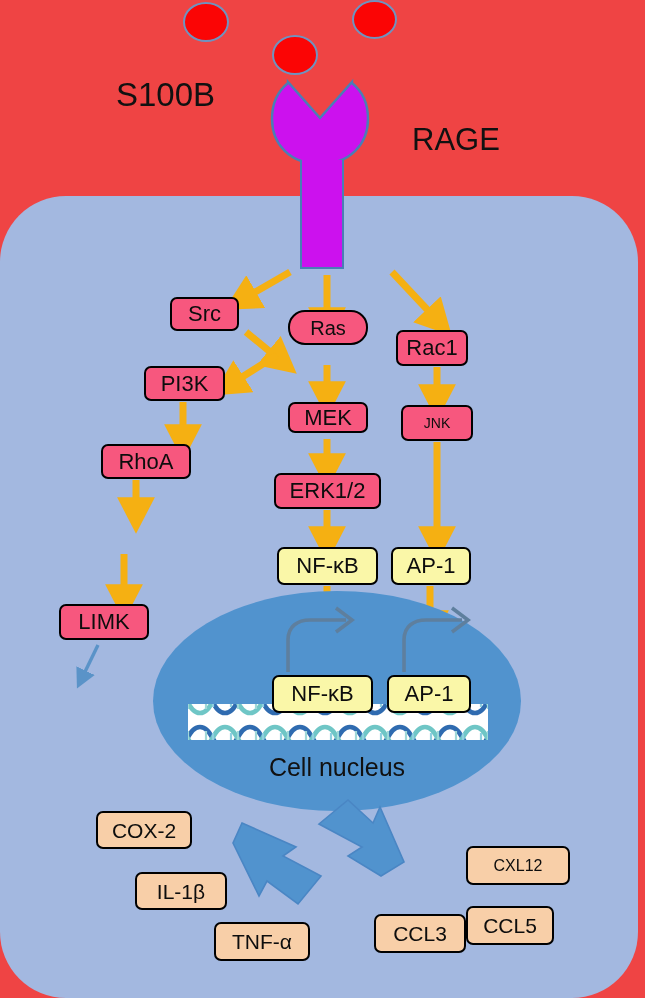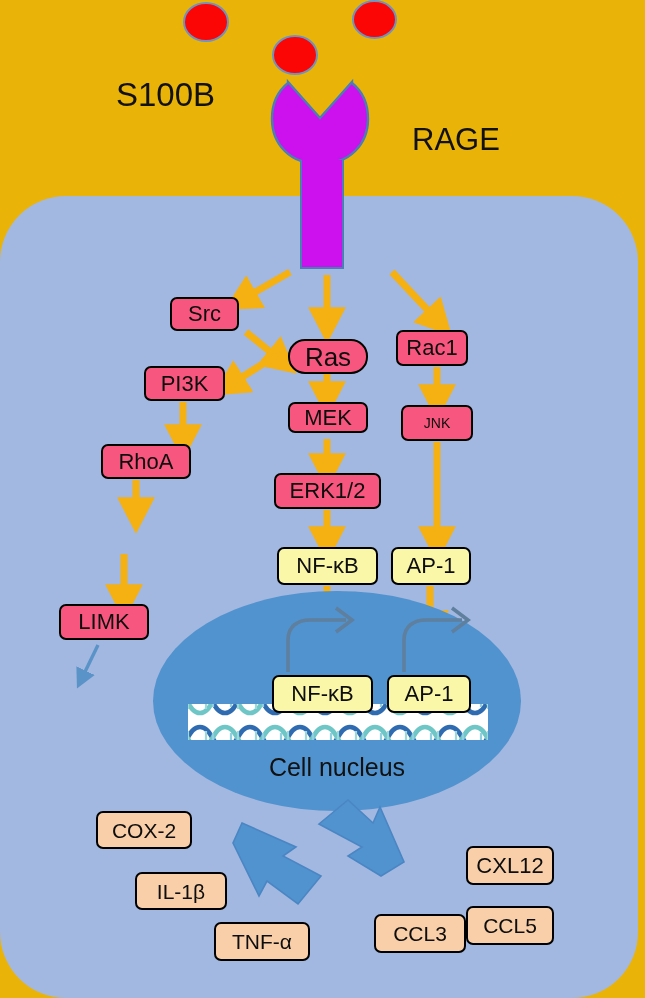--- a/index.html
+++ b/index.html
@@ -5,21 +5,21 @@
 <style>
   html,body{margin:0;padding:0;background:#ffffff;}
   body{
     font-family:"Liberation Sans", sans-serif;
     -webkit-font-smoothing:antialiased;
   }
   #canvas{
     position:relative;
     width:645px;
     height:998px;
-    background:#eab308;
+    background:#ef4444;
     overflow:hidden;
   }
   #svg-layer{
     position:absolute;
     left:0; top:0;
     width:645px;
     height:998px;
   }
   
   .node{
@@ -173,35 +173,35 @@
 
   <div id="rage-stem"></div>
   <div class="plain-label" style="left:412px; top:122px; font-size:31px;">RAGE</div>
 
   <div class="node kinase" style="left:170px; top:297px; width:69px;  height:34px; font-size:22px;">Src</div>
   <div class="node kinase" style="left:144px; top:366px; width:81px;  height:35px; font-size:22px;">PI3K</div>
   <div class="node kinase" style="left:101px; top:444px; width:90px;  height:35px; font-size:22px;">RhoA</div>
   <div class="node kinase" style="left:59px;  top:604px; width:90px;  height:36px; font-size:22px;">LIMK</div>
 
 
-  <div class="node kinase" style="left:288px; top:339px; width:80px;  height:35px; font-size:26px;border-radius:17px;">Ras</div>
+  <div class="node kinase" style="left:288px; top:310px; width:80px;  height:35px; font-size:20px;border-radius:17px;">Ras</div>
   <div class="node kinase" style="left:288px; top:402px; width:80px;  height:31px; font-size:22px;">MEK</div>
   <div class="node kinase" style="left:274px; top:473px; width:107px; height:36px; font-size:22px;">ERK1/2</div>
   <div class="node tf" style="left:277px; top:547px; width:101px; height:38px; font-size:22px;">NF-κB</div>
 
   <div class="node kinase" style="left:396px; top:330px; width:72px; height:36px; font-size:22px;">Rac1</div>
   <div class="node kinase" style="left:401px; top:405px; width:72px; height:36px; font-size:14px;">JNK</div>
   <div class="node tf" style="left:391px; top:547px; width:80px; height:38px; font-size:22px;">AP-1</div>
 
   <div class="node tf" style="left:272px; top:675px; width:101px; height:38px; font-size:22px; z-index:8;">NF-κB</div>
   <div class="node tf" style="left:387px; top:675px; width:84px;  height:38px; font-size:22px; z-index:8;">AP-1</div>
 
   <div id="nucleus-label" style="font-size:25px;">Cell nucleus</div>
 
   <div class="node cytokine" style="left:96px;  top:811px; width:96px;  height:38px; font-size:21px;">COX-2</div>
   <div class="node cytokine" style="left:135px; top:872px; width:92px;  height:38px; font-size:21px;">IL-1β</div>
   <div class="node cytokine" style="left:214px; top:922px; width:96px;  height:39px; font-size:21px;">TNF-α</div>
 
-  <div class="node cytokine" style="left:466px; top:846px; width:88px; height:39px; font-size:22px;">CXL12</div>
+  <div class="node cytokine" style="left:466px; top:846px; width:104px; height:39px; font-size:16px;">CXL12</div>
   <div class="node cytokine" style="left:374px; top:914px; width:92px;  height:39px; font-size:21px;">CCL3</div>
   <div class="node cytokine" style="left:466px; top:906px; width:88px;  height:39px; font-size:21px;">CCL5</div>
 
 </div>
 
 </body></html>

